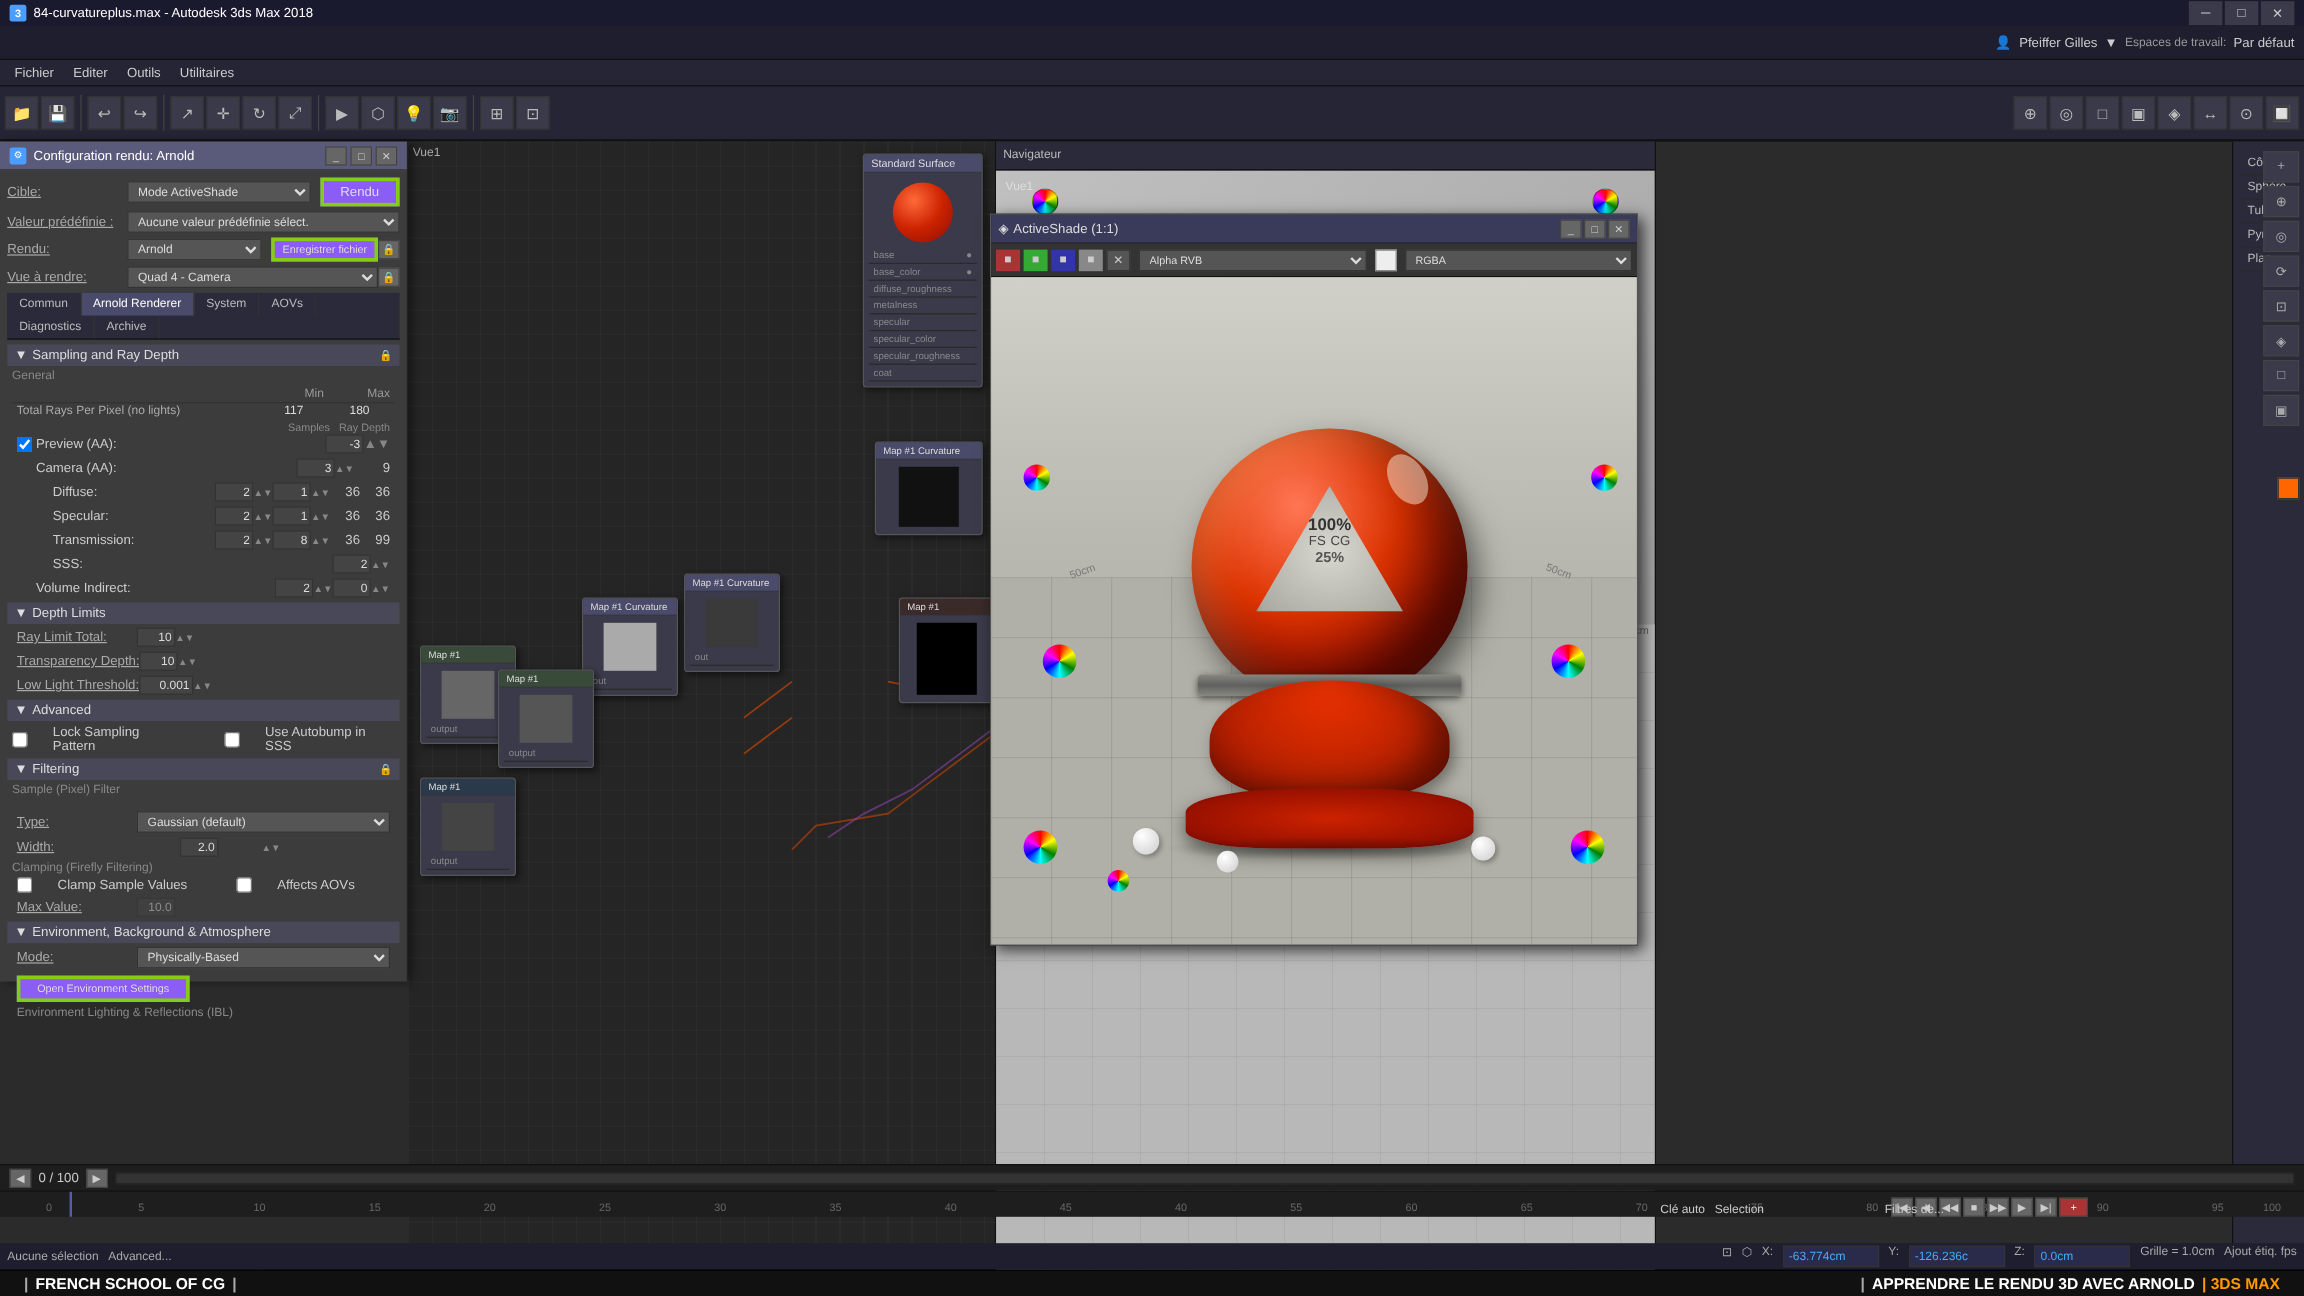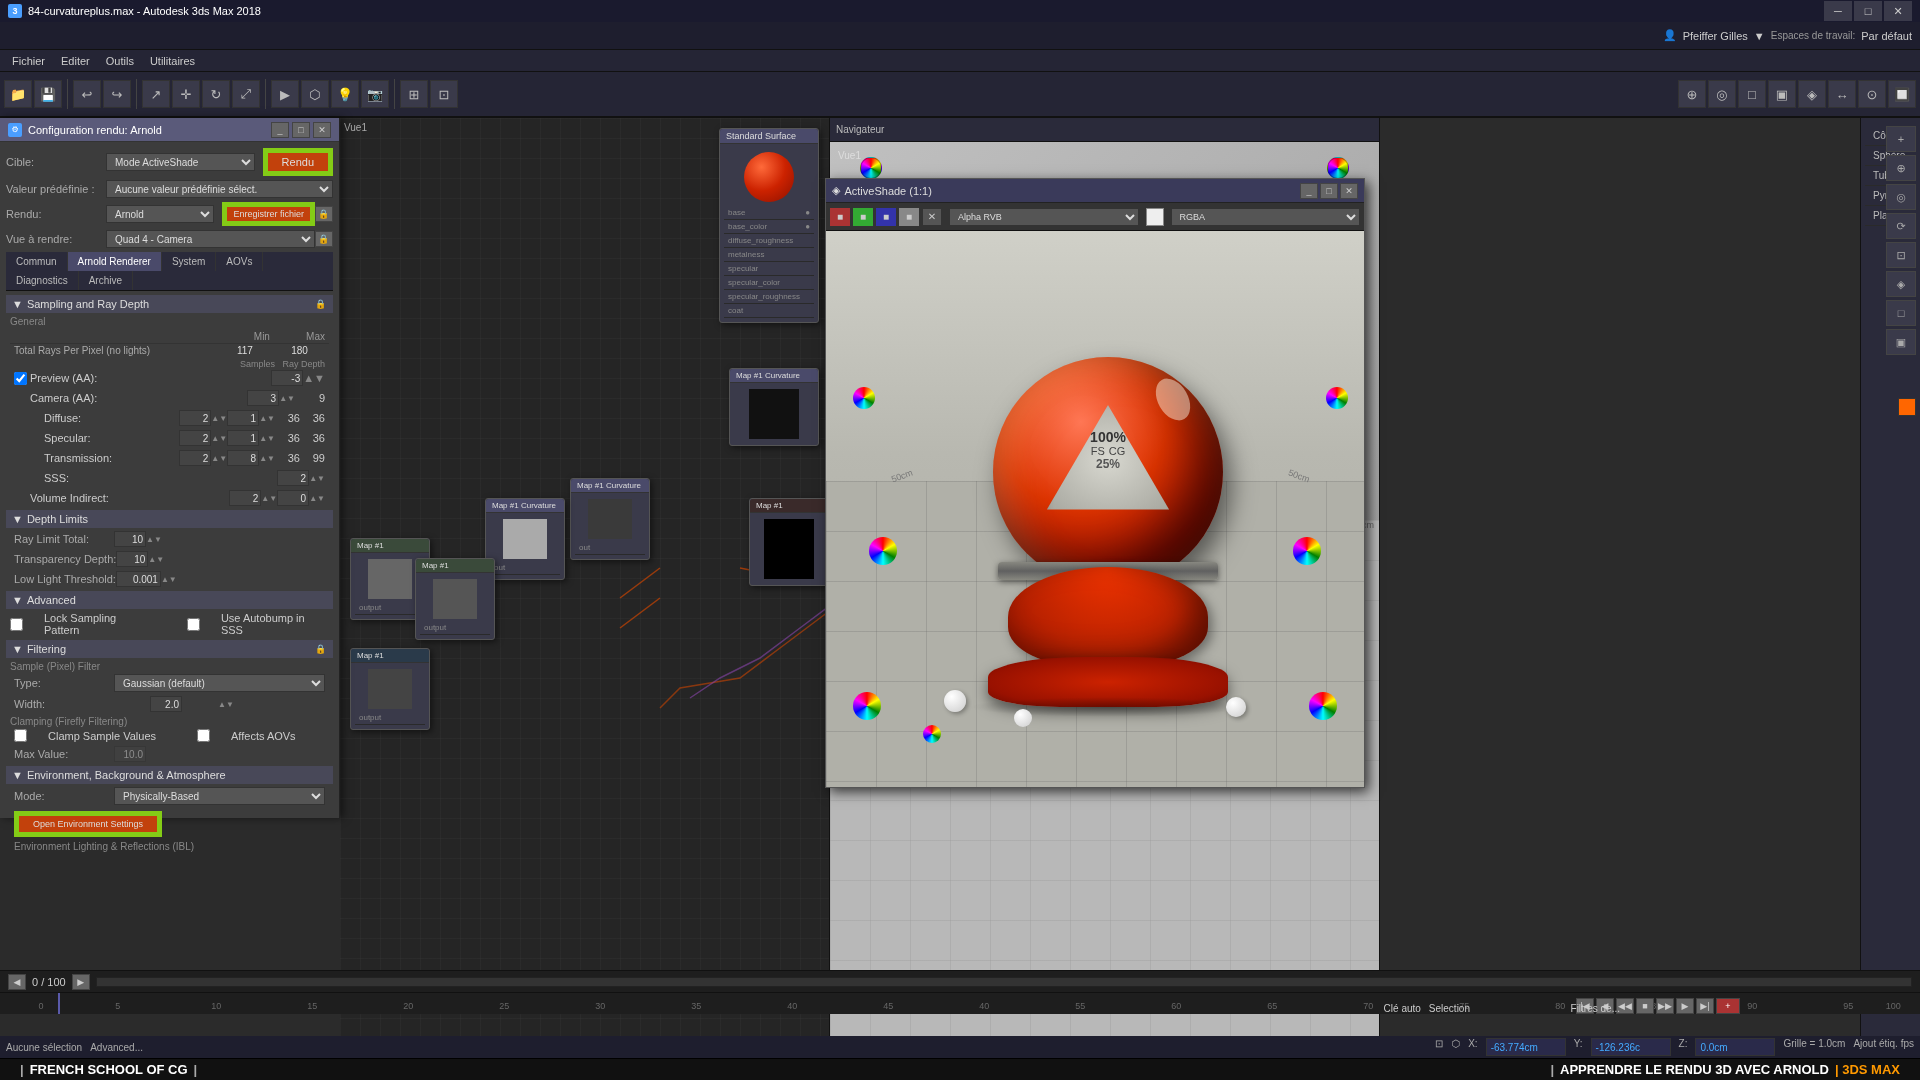--- a/index.html
+++ b/index.html
@@ -112,33 +112,33 @@
       cursor: pointer;
     }
     .panel-body { padding: 6px; }
 
     .field-row {
       display: flex;
       align-items: center;
       margin-bottom: 4px;
       font-size: 11px;
     }
-    .field-label { color: #aaa; min-width: 100px; }
+    .field-label { color: #aaa; min-width: 100px; text-decoration: underline; }
     .field-select {
       background: #555;
       border: 1px solid #333;
       color: #ddd;
       padding: 1px 4px;
       font-size: 10px;
       flex: 1;
       height: 18px;
     }
     .btn-render {
-      background: #c2410c;
-      border: 5px solid #84cc16;
+      background: #8b5cf6;
+      border: 3px solid #84cc16;
       color: #ddd;
       padding: 3px 14px;
       font-size: 11px;
       cursor: pointer;
       margin-left: 8px;
     }
     .checkbox-row {
       display: flex; align-items: center; gap: 21px; margin-bottom: 4px;
     }
 
@@ -779,21 +779,21 @@
           <span>Use Autobump in SSS</span>
         </div>
       </div>
 
       <div class="section-header">
         <span>▼</span>
         <span>Filtering</span>
         <span style="margin-left:auto; font-size:9px;">🔒</span>
       </div>
       <div class="section-content">
-        <div style="color:#888; font-size:10px; margin-bottom:2px;">Sample (Pixel) Filter</div>
+        <div style="color:#888; font-size:10px; margin-bottom:12px;">Sample (Pixel) Filter</div>
         <div class="field-row" style="padding: 0 4px;">
           <span class="field-label">Type:</span>
           <select class="field-select">
             <option>Gaussian (default)</option>
           </select>
         </div>
         <div class="field-row" style="padding: 0 4px; gap: 36px;">
           <span class="field-label">Width:</span>
           <input class="num-input" value="2.0" style="">
           <span style="cursor:pointer; color:#888; font-size:8px;">▲▼</span>

